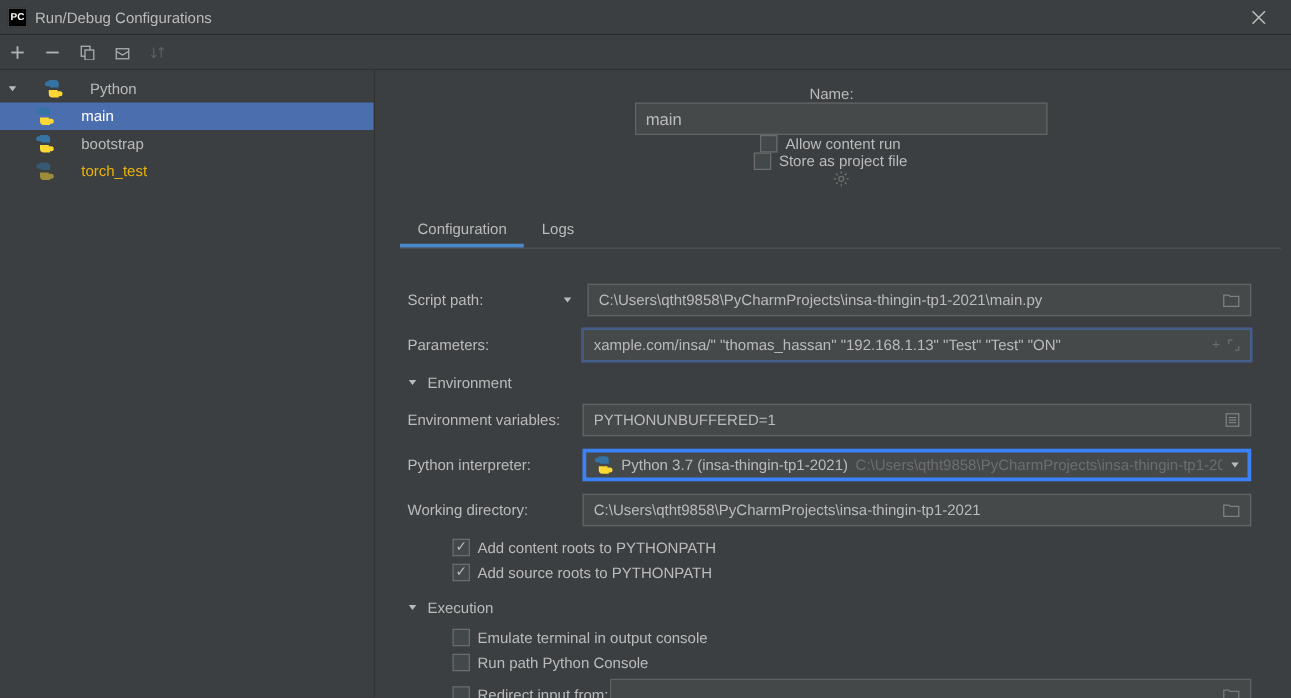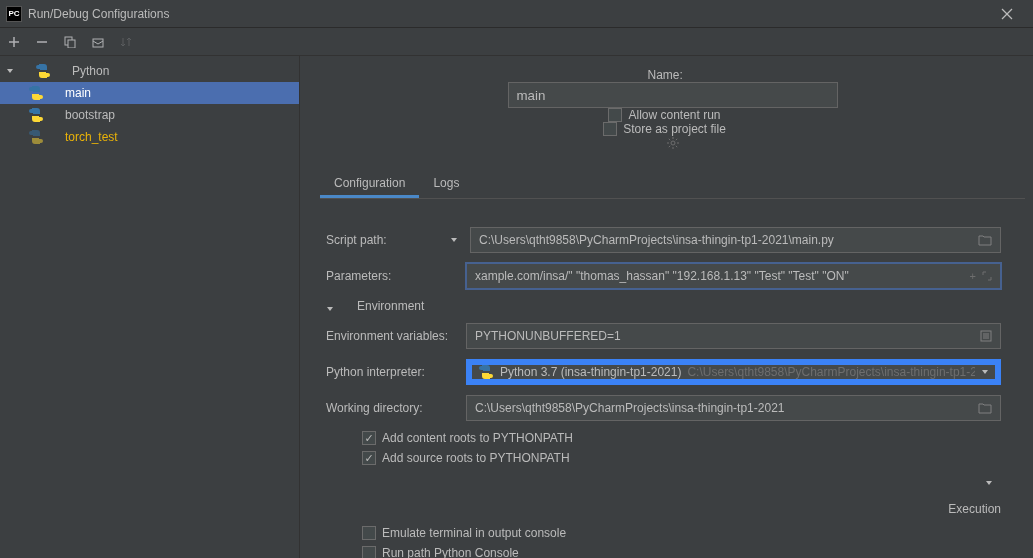--- a/index.html
+++ b/index.html
@@ -44,24 +44,24 @@
   .frow { display:flex; align-items:center; margin-bottom: 10px; min-height:26px;}
   .flabel { width: 140px; color:#bbbbbb; flex-shrink:0;}
   .dropdown-arrow { width:12px; display:flex; align-items:center; justify-content:center; color:#bbbbbb; margin-left:-18px; margin-right: 10px;}
   .finput { flex:1; height:26px; background:#45494a; border:1px solid #646464; color:#bbbbbb; padding: 0 8px; display:flex; align-items:center; position: relative;}
   .finput.highlighted { border: 1px solid #466190; box-shadow: 0 0 0 1px #466190;}
   .finput .text { flex:1; white-space:nowrap; overflow:hidden;}
   .finput .tail-icons { display:flex; gap:6px; color:#6e6e6e; font-size:11px; margin-left:6px;}
   .tail-icon { display:flex; align-items:center;}
   .folder-icon { color:#808080; }
   
-  .section-header { display:flex; align-items:flex-end; color:#bbbbbb; margin: 8px 0 10px 0; gap: 15px;}
+  .section-header { display:flex; align-items:center; color:#bbbbbb; margin: 8px 0 10px 0;}
   .section-header .arrow { margin-right: 6px;}
   
-  .interp { flex:1; height:26px; background:#45494a; border:6px solid #3b82f6; display:flex; align-items:center; padding: 0 6px;}
+  .interp { flex:1; height:26px; background:#45494a; border:3px solid #3b82f6; display:flex; align-items:center; padding: 0 6px;}
   .interp .py-small { width:16px; height:16px; margin-right:6px;}
   .interp .name-bright { color:#bbbbbb; margin-right: 6px;}
   .interp .path-dim { color:#6e6e6e; flex:1; white-space:nowrap; overflow:hidden;}
   .interp .dd { color:#bbbbbb; margin-left:6px;}
   
   .checkline { display:flex; align-items:center; margin: 6px 0; padding-left: 36px;}
   
   svg { display:block; }
 </style>
 </head>
@@ -278,21 +278,21 @@
 
       <div class="checkline">
         <span class="checkbox checked"></span>
         <span>Add content roots to PYTHONPATH</span>
       </div>
       <div class="checkline">
         <span class="checkbox checked"></span>
         <span>Add source roots to PYTHONPATH</span>
       </div>
 
-      <div class="section-header" style="margin-top:14px;flex-direction:column;">
+      <div class="section-header" style="margin-top:14px;">
         <span class="arrow">
             <svg width="8" height="8" viewBox="0 0 8 8">
               <path d="M1 2 L4 6 L7 2" fill="#bbbbbb"></path>
             </svg>
           </span>
         <span>Execution</span>
       </div>
 
       <div class="checkline">
         <span class="checkbox"></span>

